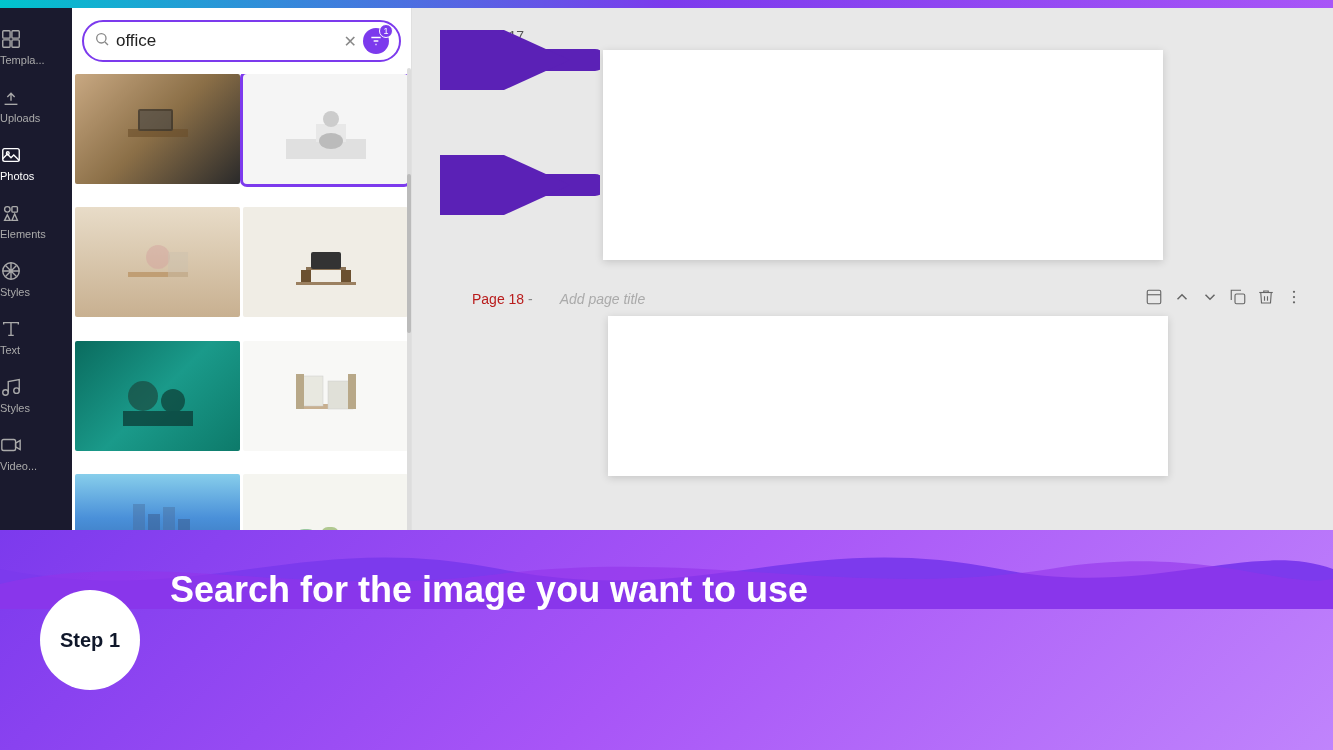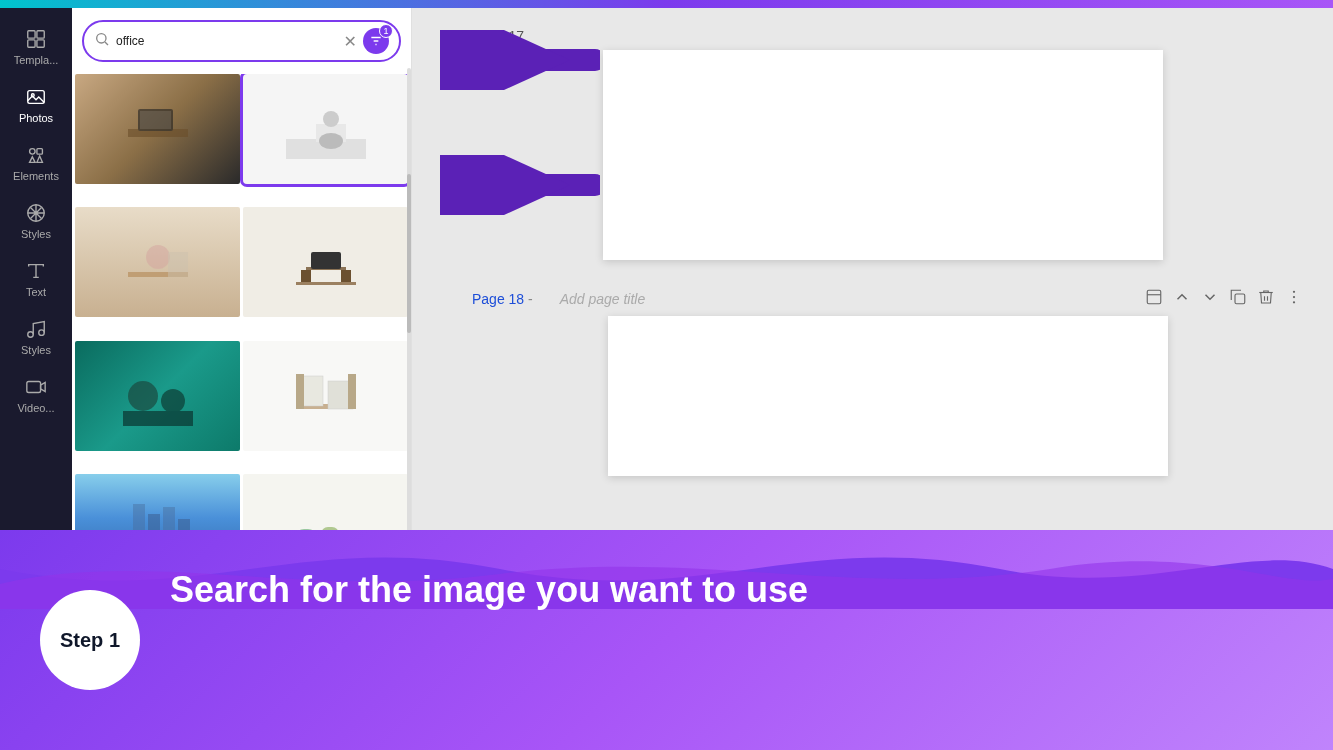--- a/index.html
+++ b/index.html
@@ -31,21 +31,20 @@
       display: flex;
       flex-direction: column;
       align-items: center;
       padding-top: 10px;
       gap: 0;
       z-index: 5;
     }
     .sidebar-item {
       display: flex;
       flex-direction: column;
-      align-items: center;
       justify-content: center;
       width: 100%;
       padding: 10px 0;
       cursor: pointer;
       color: #aaa;
       font-size: 11px;
       gap: 4px;
     }
     .sidebar-item.active {
       color: #fff;
@@ -191,21 +190,21 @@
       display: flex;
       align-items: center;
       gap: 8px;
       margin-bottom: 6px;
     }
     .page-18-label {
       font-size: 14px;
       color: #555;
     }
     .page-18-label span {
-      color: #1d4ed8;
+      color: #b91c1c;
       font-weight: normal;
     }
     .page-controls-icons {
       display: flex;
       gap: 10px;
       margin-left: auto;
       align-items: center;
     }
     .page-ctrl-icon {
       color: #666;
@@ -294,20 +293,28 @@
   <div class="sidebar-item">
     <svg viewBox="0 0 24 24" fill="none" stroke="currentColor" stroke-width="1.5">
       <rect x="3" y="3" width="8" height="8" rx="1"></rect>
       <rect x="13" y="3" width="8" height="8" rx="1"></rect>
       <rect x="3" y="13" width="8" height="8" rx="1"></rect>
       <rect x="13" y="13" width="8" height="8" rx="1"></rect>
     </svg>
     <span class="sidebar-item-label">Templa...</span>
   </div>
 
+  <div class="sidebar-item">
+    <svg viewBox="0 0 24 24" fill="none" stroke="currentColor" stroke-width="1.5">
+      <path d="M12 16V8M8 12l4-4 4 4"></path>
+      <path d="M5 20h14"></path>
+      <circle cx="12" cy="8" r="0"></circle>
+    </svg>
+    <span class="sidebar-item-label">Uploads</span>
+  </div>
 
   <div class="sidebar-item active">
     <svg viewBox="0 0 24 24" fill="none" stroke="currentColor" stroke-width="1.5">
       <rect x="3" y="5" width="18" height="14" rx="2"></rect>
       <circle cx="8.5" cy="10" r="1.5"></circle>
       <path d="M3 16l5-5 4 4 3-3 6 6"></path>
     </svg>
     <span class="sidebar-item-label">Photos</span>
   </div>
 
@@ -356,21 +363,21 @@
 
 <div class="panel">
 
   <div class="search-bar">
     <span class="search-icon-wrap">
       <svg width="16" height="16" viewBox="0 0 24 24" fill="none" stroke="#888" stroke-width="2">
         <circle cx="11" cy="11" r="7"></circle>
         <path d="M16.5 16.5L21 21"></path>
       </svg>
     </span>
-    <input type="text" class="search-input" style="font-size: 12px; color: rgb(34, 34, 34); font-weight: 500;" value="office">
+    <input type="text" class="search-input" style="font-size: 17px; color: rgb(34, 34, 34); font-weight: 500;" value="office">
     <span class="search-clear">✕</span>
     <div class="search-filter">
       <svg width="14" height="14" viewBox="0 0 24 24" fill="none" stroke="#fff" stroke-width="2.5">
         <line x1="4" y1="6" x2="20" y2="6"></line>
         <line x1="8" y1="12" x2="16" y2="12"></line>
         <line x1="11" y1="18" x2="13" y2="18"></line>
       </svg>
       <span class="search-filter-badge">1</span>
     </div>
   </div>

